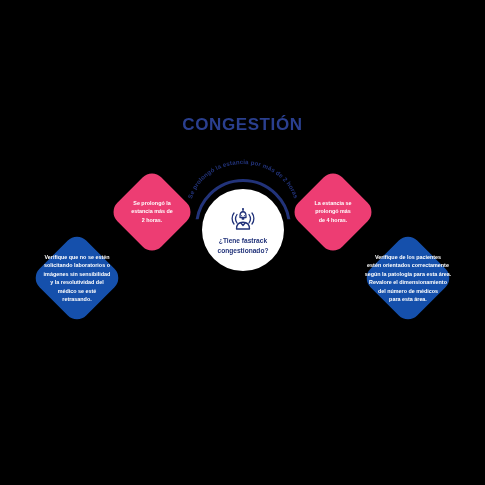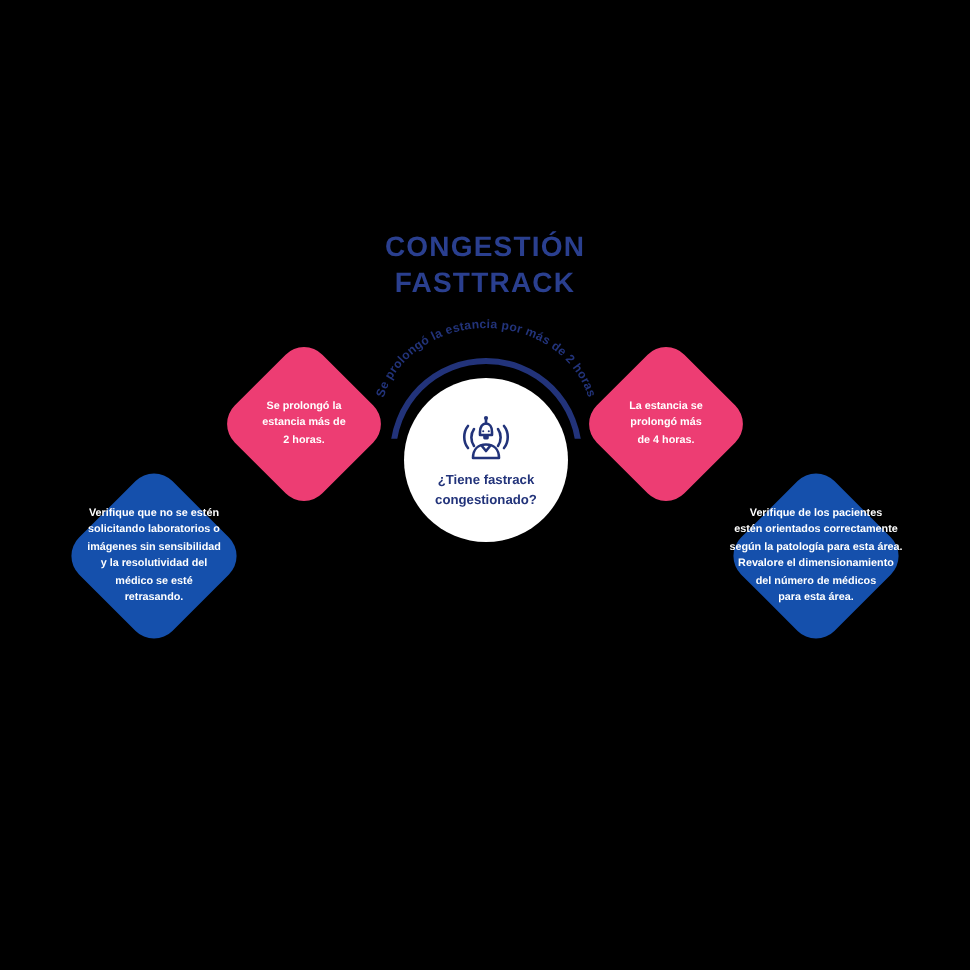--- a/index.html
+++ b/index.html
@@ -28,21 +28,21 @@
     top: 116px;
     width: 485px;
     text-align: center;
     line-height: 1.05;
     pointer-events: none;
   }
   #title-block .tline {
     display: block;
     color: #2a3f8f;
     font-weight: bold;
-    font-size: 14px;
+    font-size: 17px;
     letter-spacing: 0.6px;
     text-transform: uppercase;
     margin: 0 0 3.5px 0;
     white-space: nowrap;
   }
 
   
   #arc-caption {
     position: absolute;
     left: 186px;
@@ -143,21 +143,20 @@
     width: 70px;
   }
 </style>
 </head>
 <body style="background: rgb(0, 0, 0);">
 
 <div id="stage" style="background: rgb(0, 0, 0);">
 
   <div id="title-block">
     <span class="tline">CONGESTIÓN</span>
-    <span class="tline">FASTTRACK</span>
   </div>
 
   <div id="arc-caption">
     <svg viewBox="0 0 114 50" width="114" height="50" aria-hidden="true">
       <defs>
         <path id="arcPath" d="M 4,46 A 53,47 0 0 1 110,46" fill="none"></path>
       </defs>
       <text>
         <textPath href="#arcPath" startOffset="50%" text-anchor="middle">Se prolongó la estancia por más de 2 horas</textPath>
       </text>

